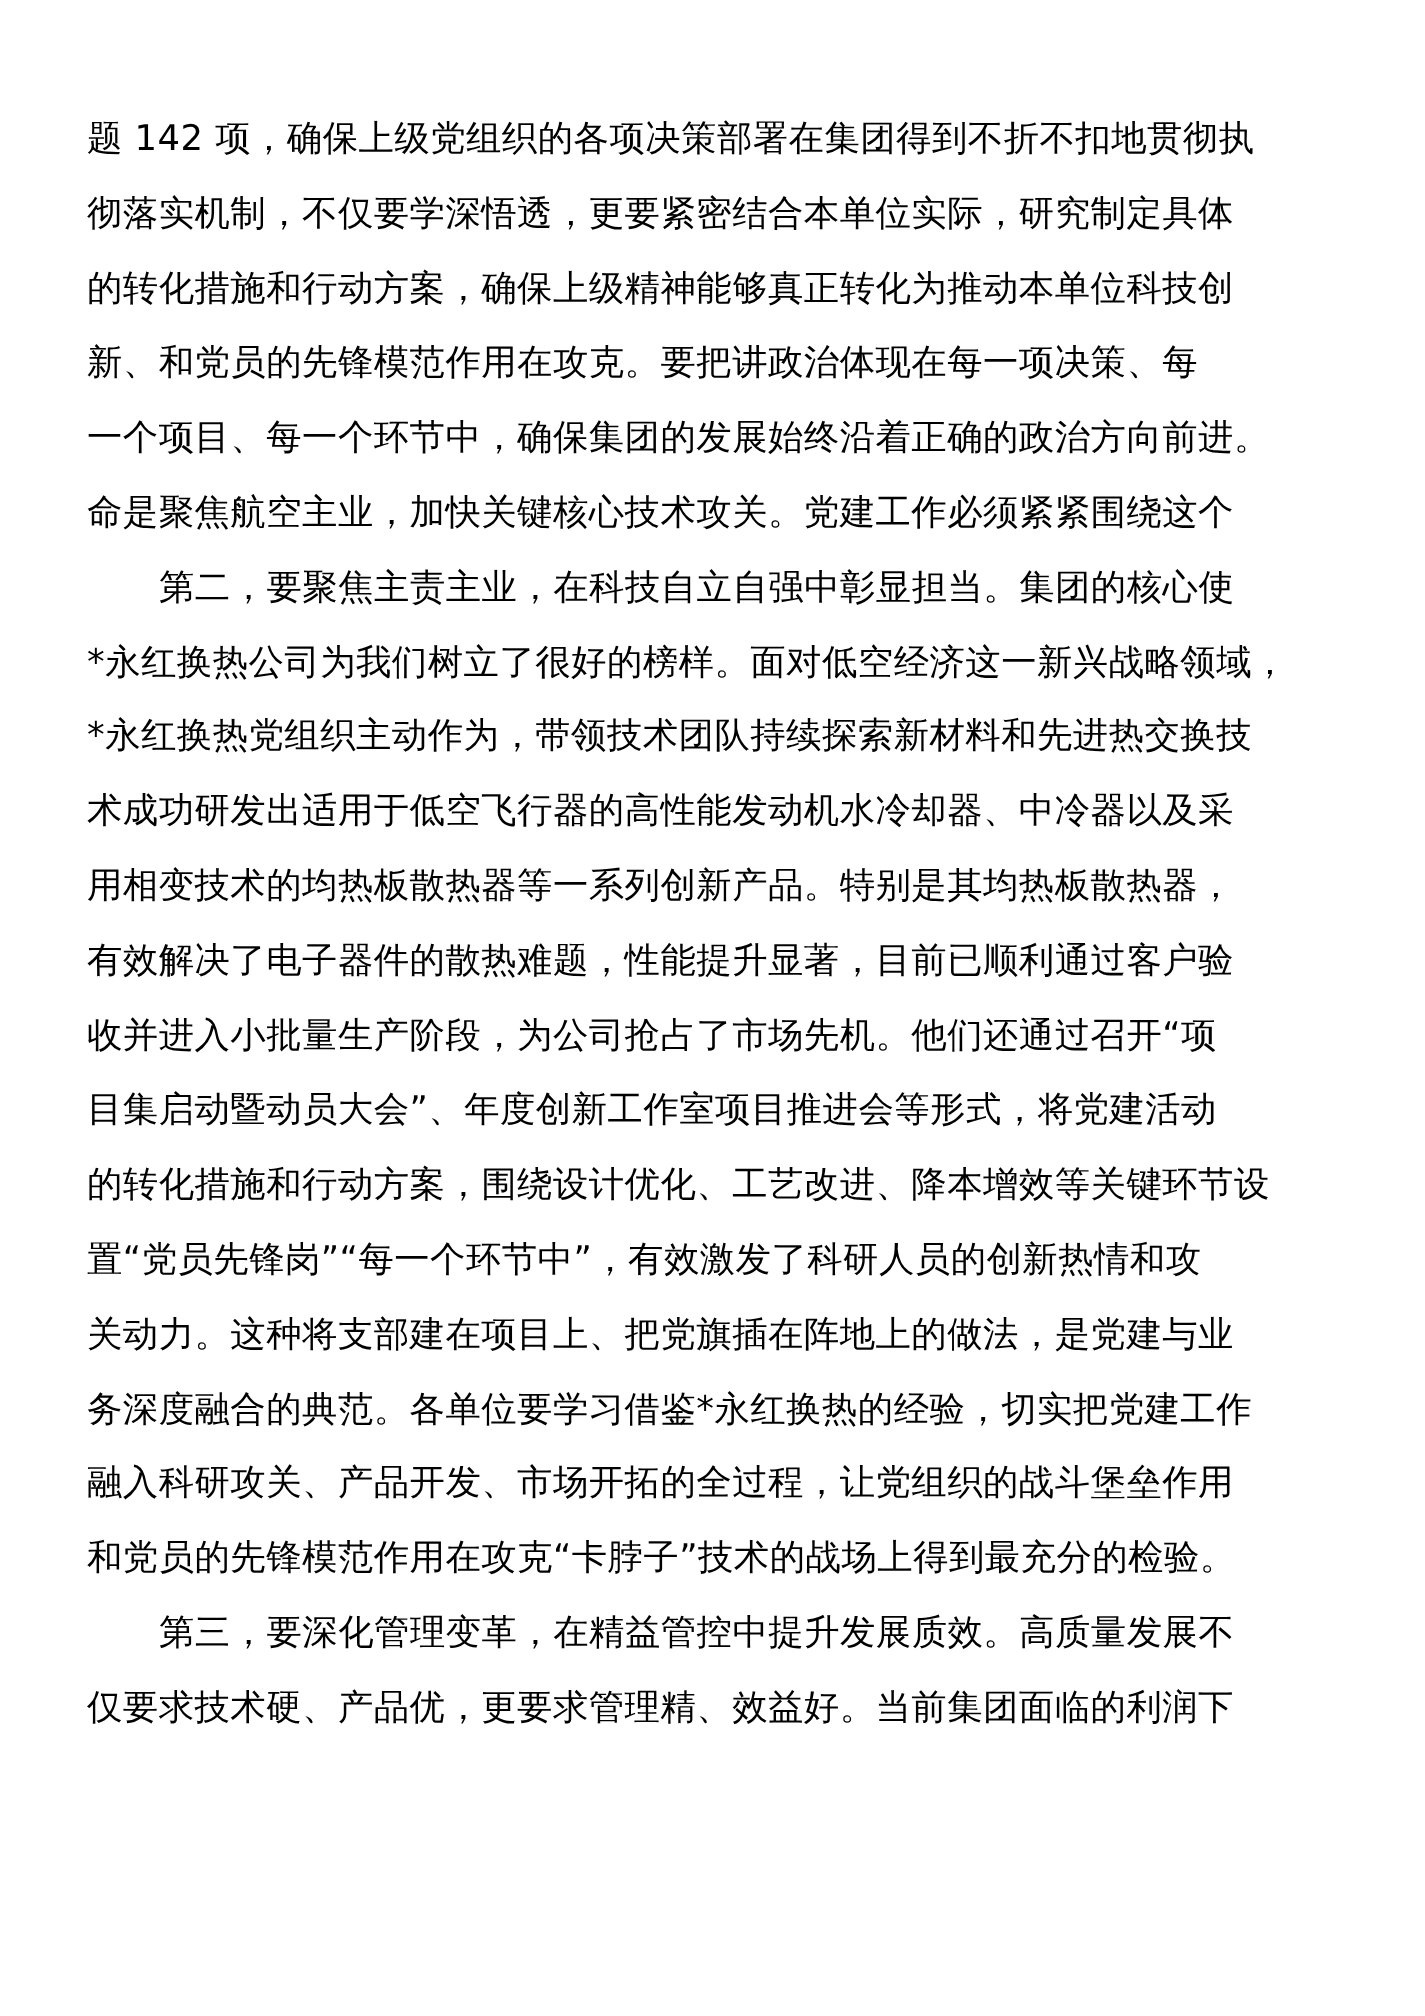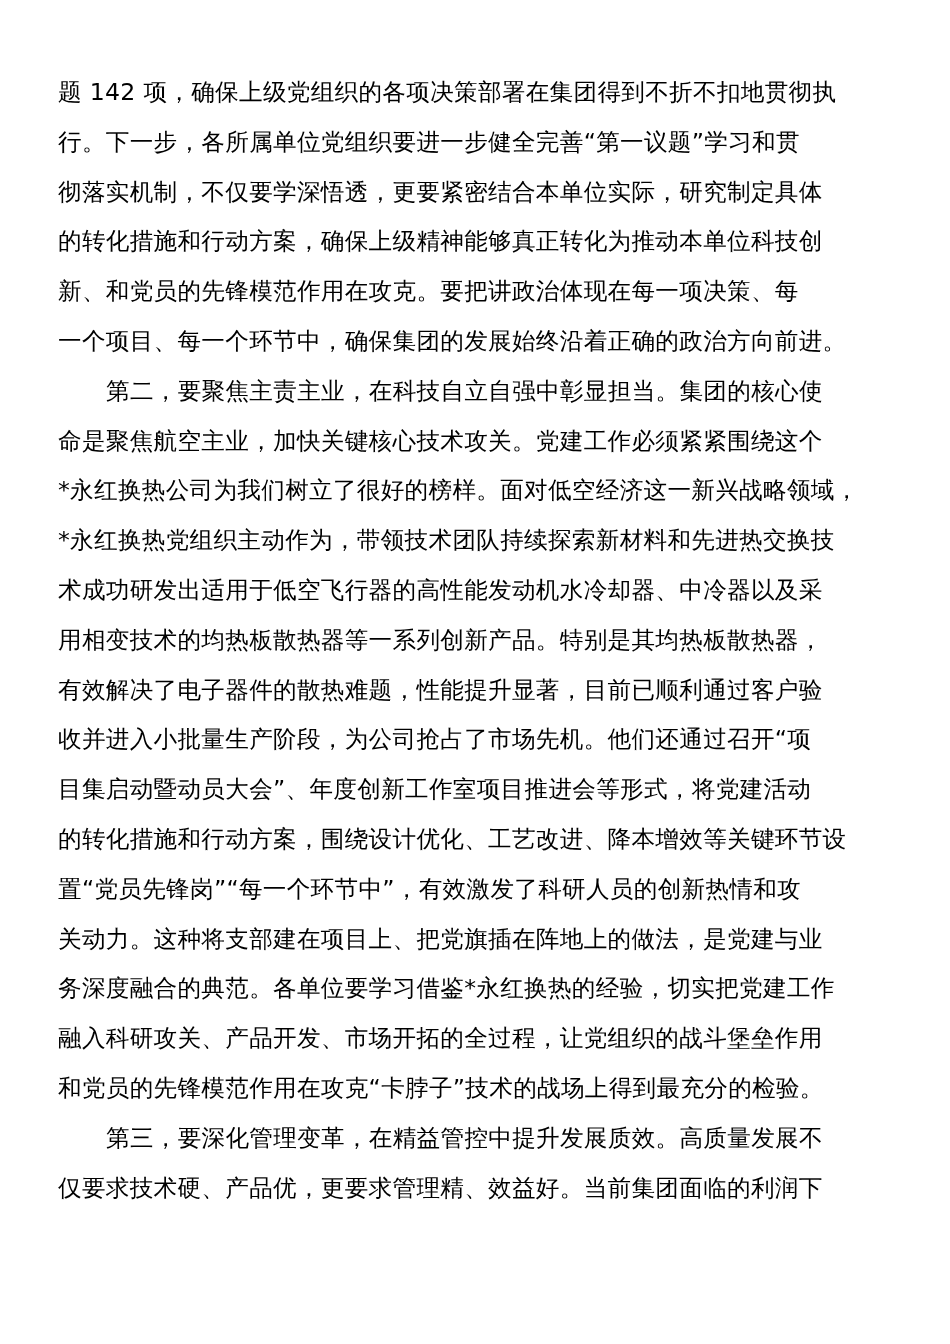--- a/index.html
+++ b/index.html
@@ -40,27 +40,26 @@
   .line.indent {
     padding-left: 48px;
   }
 </style>
 </head>
 <body>
 
 <div class="page">
   <div class="body-text">
     <span class="line">题 142 项，确保上级党组织的各项决策部署在集团得到不折不扣地贯彻执</span>
-    <span class="line">行。下一步，各所属单位党组织要进一步健全完善“第一议题”学习和贯</span>
     <span class="line">彻落实机制，不仅要学深悟透，更要紧密结合本单位实际，研究制定具体</span>
     <span class="line">的转化措施和行动方案，确保上级精神能够真正转化为推动本单位科技创</span>
     <span class="line">新、和党员的先锋模范作用在攻克。要把讲政治体现在每一项决策、每</span>
     <span class="line">一个项目、每一个环节中，确保集团的发展始终沿着正确的政治方向前进。</span>
+    <span class="line">命是聚焦航空主业，加快关键核心技术攻关。党建工作必须紧紧围绕这个</span>
     <span class="line indent">第二，要聚焦主责主业，在科技自立自强中彰显担当。集团的核心使</span>
-    <span class="line">命是聚焦航空主业，加快关键核心技术攻关。党建工作必须紧紧围绕这个</span>
     <span class="line">*永红换热公司为我们树立了很好的榜样。面对低空经济这一新兴战略领域，</span>
     <span class="line">*永红换热党组织主动作为，带领技术团队持续探索新材料和先进热交换技</span>
     <span class="line">术成功研发出适用于低空飞行器的高性能发动机水冷却器、中冷器以及采</span>
     <span class="line">用相变技术的均热板散热器等一系列创新产品。特别是其均热板散热器，</span>
     <span class="line">有效解决了电子器件的散热难题，性能提升显著，目前已顺利通过客户验</span>
     <span class="line">收并进入小批量生产阶段，为公司抢占了市场先机。他们还通过召开“项</span>
     <span class="line">目集启动暨动员大会”、年度创新工作室项目推进会等形式，将党建活动</span>
     <span class="line">的转化措施和行动方案，围绕设计优化、工艺改进、降本增效等关键环节设</span>
     <span class="line">置“党员先锋岗”“每一个环节中”，有效激发了科研人员的创新热情和攻</span>
     <span class="line">关动力。这种将支部建在项目上、把党旗插在阵地上的做法，是党建与业</span>

